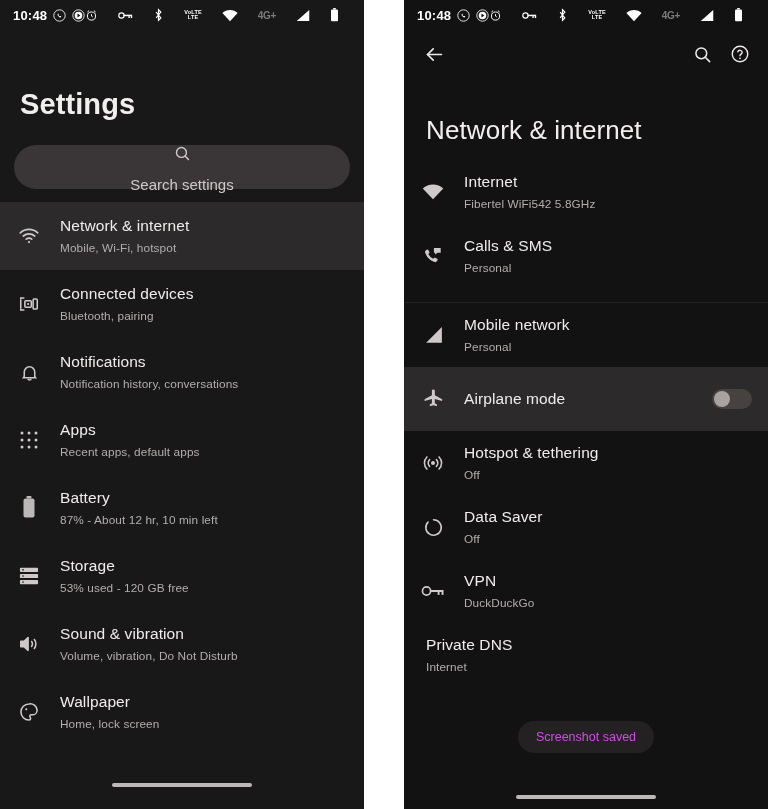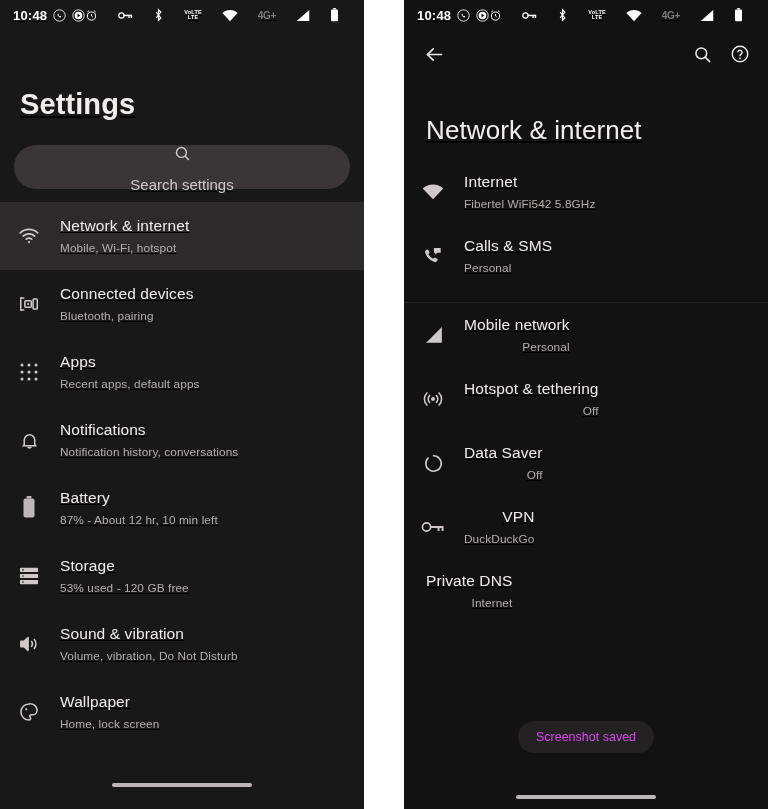--- a/index.html
+++ b/index.html
@@ -7,21 +7,20 @@
     width: 768px; height: 809px;
     background: #ffffff;
     font-family: "Liberation Sans", sans-serif;
     overflow: hidden;
   }
   .stage {
     position: relative;
     width: 768px; height: 772px;
     background: #ffffff;
     display: flex;
-    text-decoration: underline;
   }
 
   
   .panel {
     position: relative;
     height: 809px;
     overflow: hidden;
     color: #e7e3e3;
   }
   .panel-left  { width: 364px; background: #191818; }
@@ -114,21 +113,21 @@
   }
   .appbar .spacer { flex: 1; }
   .appbar .ab-btn { color: #efeaea; display: flex; align-items: center; }
   .page-title {
     font-size: 26px;
     color: #f2eeee;
     padding: 37px 0 0 22px;
     letter-spacing: .1px;
   }
   .group { margin-top: 14px; }
-  .group + .group { border-top: 1px solid #262424; text-align: right; }
+  .group + .group { border-top: 1px solid #262424; }
   .group .row { min-height: 64px; }
 
   
   .toggle {
     margin-left: auto;
     width: 40px; height: 20px;
     border-radius: 10px;
     background: #46423f;
     position: relative;
   }
@@ -277,48 +276,48 @@
             </svg>
         </span>
         <span class="txt">
           <span class="title">Connected devices</span>
           <span class="sub">Bluetooth, pairing</span>
         </span>
       </div>
 
       <div class="row">
         <span class="ico">
+          <svg width="21" height="21" viewBox="0 0 24 24" fill="none" stroke="#cfc9c9" stroke-width="1.7">
+              <path d="M6 16.5v-5a6 6 0 0 1 12 0v5l1 1.5H5z"></path>
+              <path d="M10 19.2a2.2 2.2 0 0 0 4 0"></path>
+            </svg>
+        </span>
+        <span class="txt">
+          <span class="title">Notifications</span>
+          <span class="sub">Notification history, conversations</span>
+        </span>
+      </div>
+
+      <div class="row">
+        <span class="ico">
           <svg width="20" height="20" viewBox="0 0 20 20" fill="#cfc9c9">
               <circle cx="3" cy="3" r="1.5"></circle>
               <circle cx="10" cy="3" r="1.5"></circle>
               <circle cx="17" cy="3" r="1.5"></circle>
               <circle cx="3" cy="10" r="1.5"></circle>
               <circle cx="10" cy="10" r="1.5"></circle>
               <circle cx="17" cy="10" r="1.5"></circle>
               <circle cx="3" cy="17" r="1.5"></circle>
               <circle cx="10" cy="17" r="1.5"></circle>
               <circle cx="17" cy="17" r="1.5"></circle>
             </svg>
         </span>
         <span class="txt">
           <span class="title">Apps</span>
           <span class="sub">Recent apps, default apps</span>
-        </span>
-      </div>
-
-      <div class="row">
-        <span class="ico">
-          <svg width="21" height="21" viewBox="0 0 24 24" fill="none" stroke="#cfc9c9" stroke-width="1.7">
-              <path d="M6 16.5v-5a6 6 0 0 1 12 0v5l1 1.5H5z"></path>
-              <path d="M10 19.2a2.2 2.2 0 0 0 4 0"></path>
-            </svg>
-        </span>
-        <span class="txt">
-          <span class="title">Notifications</span>
-          <span class="sub">Notification history, conversations</span>
         </span>
       </div>
 
       <div class="row">
         <span class="ico">
           <svg width="14" height="24" viewBox="0 0 14 24" fill="#bdb8b8">
               <rect x="4.5" y="0" width="5" height="2.6" rx="0.8"></rect>
               <rect x="1.5" y="2.6" width="11" height="19" rx="2"></rect>
             </svg>
         </span>
@@ -503,20 +502,33 @@
           <svg width="21" height="19" viewBox="0 0 20 18" fill="#cfc9c9">
               <path d="M18 1v15H3z"></path>
             </svg>
         </span>
         <span class="txt">
           <span class="title">Mobile network</span>
           <span class="sub">Personal</span>
         </span>
       </div>
 
+      <div class="row highlight">
+        <span class="ico">
+          <svg width="22" height="22" viewBox="0 0 24 24" fill="#cfc9c9">
+              <path d="M22 14.2v-2L14 8V3.1a1.6 1.6 0 0 0-3.2 0V8L2.8 12.2v2l8-2.3v4.6l-2.3 1.6v1.7l3.9-1 3.9 1v-1.7l-2.3-1.6v-4.6z"></path>
+            </svg>
+        </span>
+        <span class="txt">
+          <span class="title">Airplane mode</span>
+        </span>
+        <span class="toggle">
+          <span class="knob"></span>
+        </span>
+      </div>
 
       <div class="row">
         <span class="ico">
           <svg width="22" height="22" viewBox="0 0 24 24" fill="none" stroke="#cfc9c9" stroke-width="1.7" stroke-linecap="round">
               <circle cx="12" cy="12" r="2.2" fill="#cfc9c9" stroke="none"></circle>
               <path d="M8.3 8.3a5.2 5.2 0 0 0 0 7.4M15.7 8.3a5.2 5.2 0 0 1 0 7.4"></path>
               <path d="M5.4 5.4a9.3 9.3 0 0 0 0 13.2M18.6 5.4a9.3 9.3 0 0 1 0 13.2"></path>
             </svg>
         </span>
         <span class="txt">

